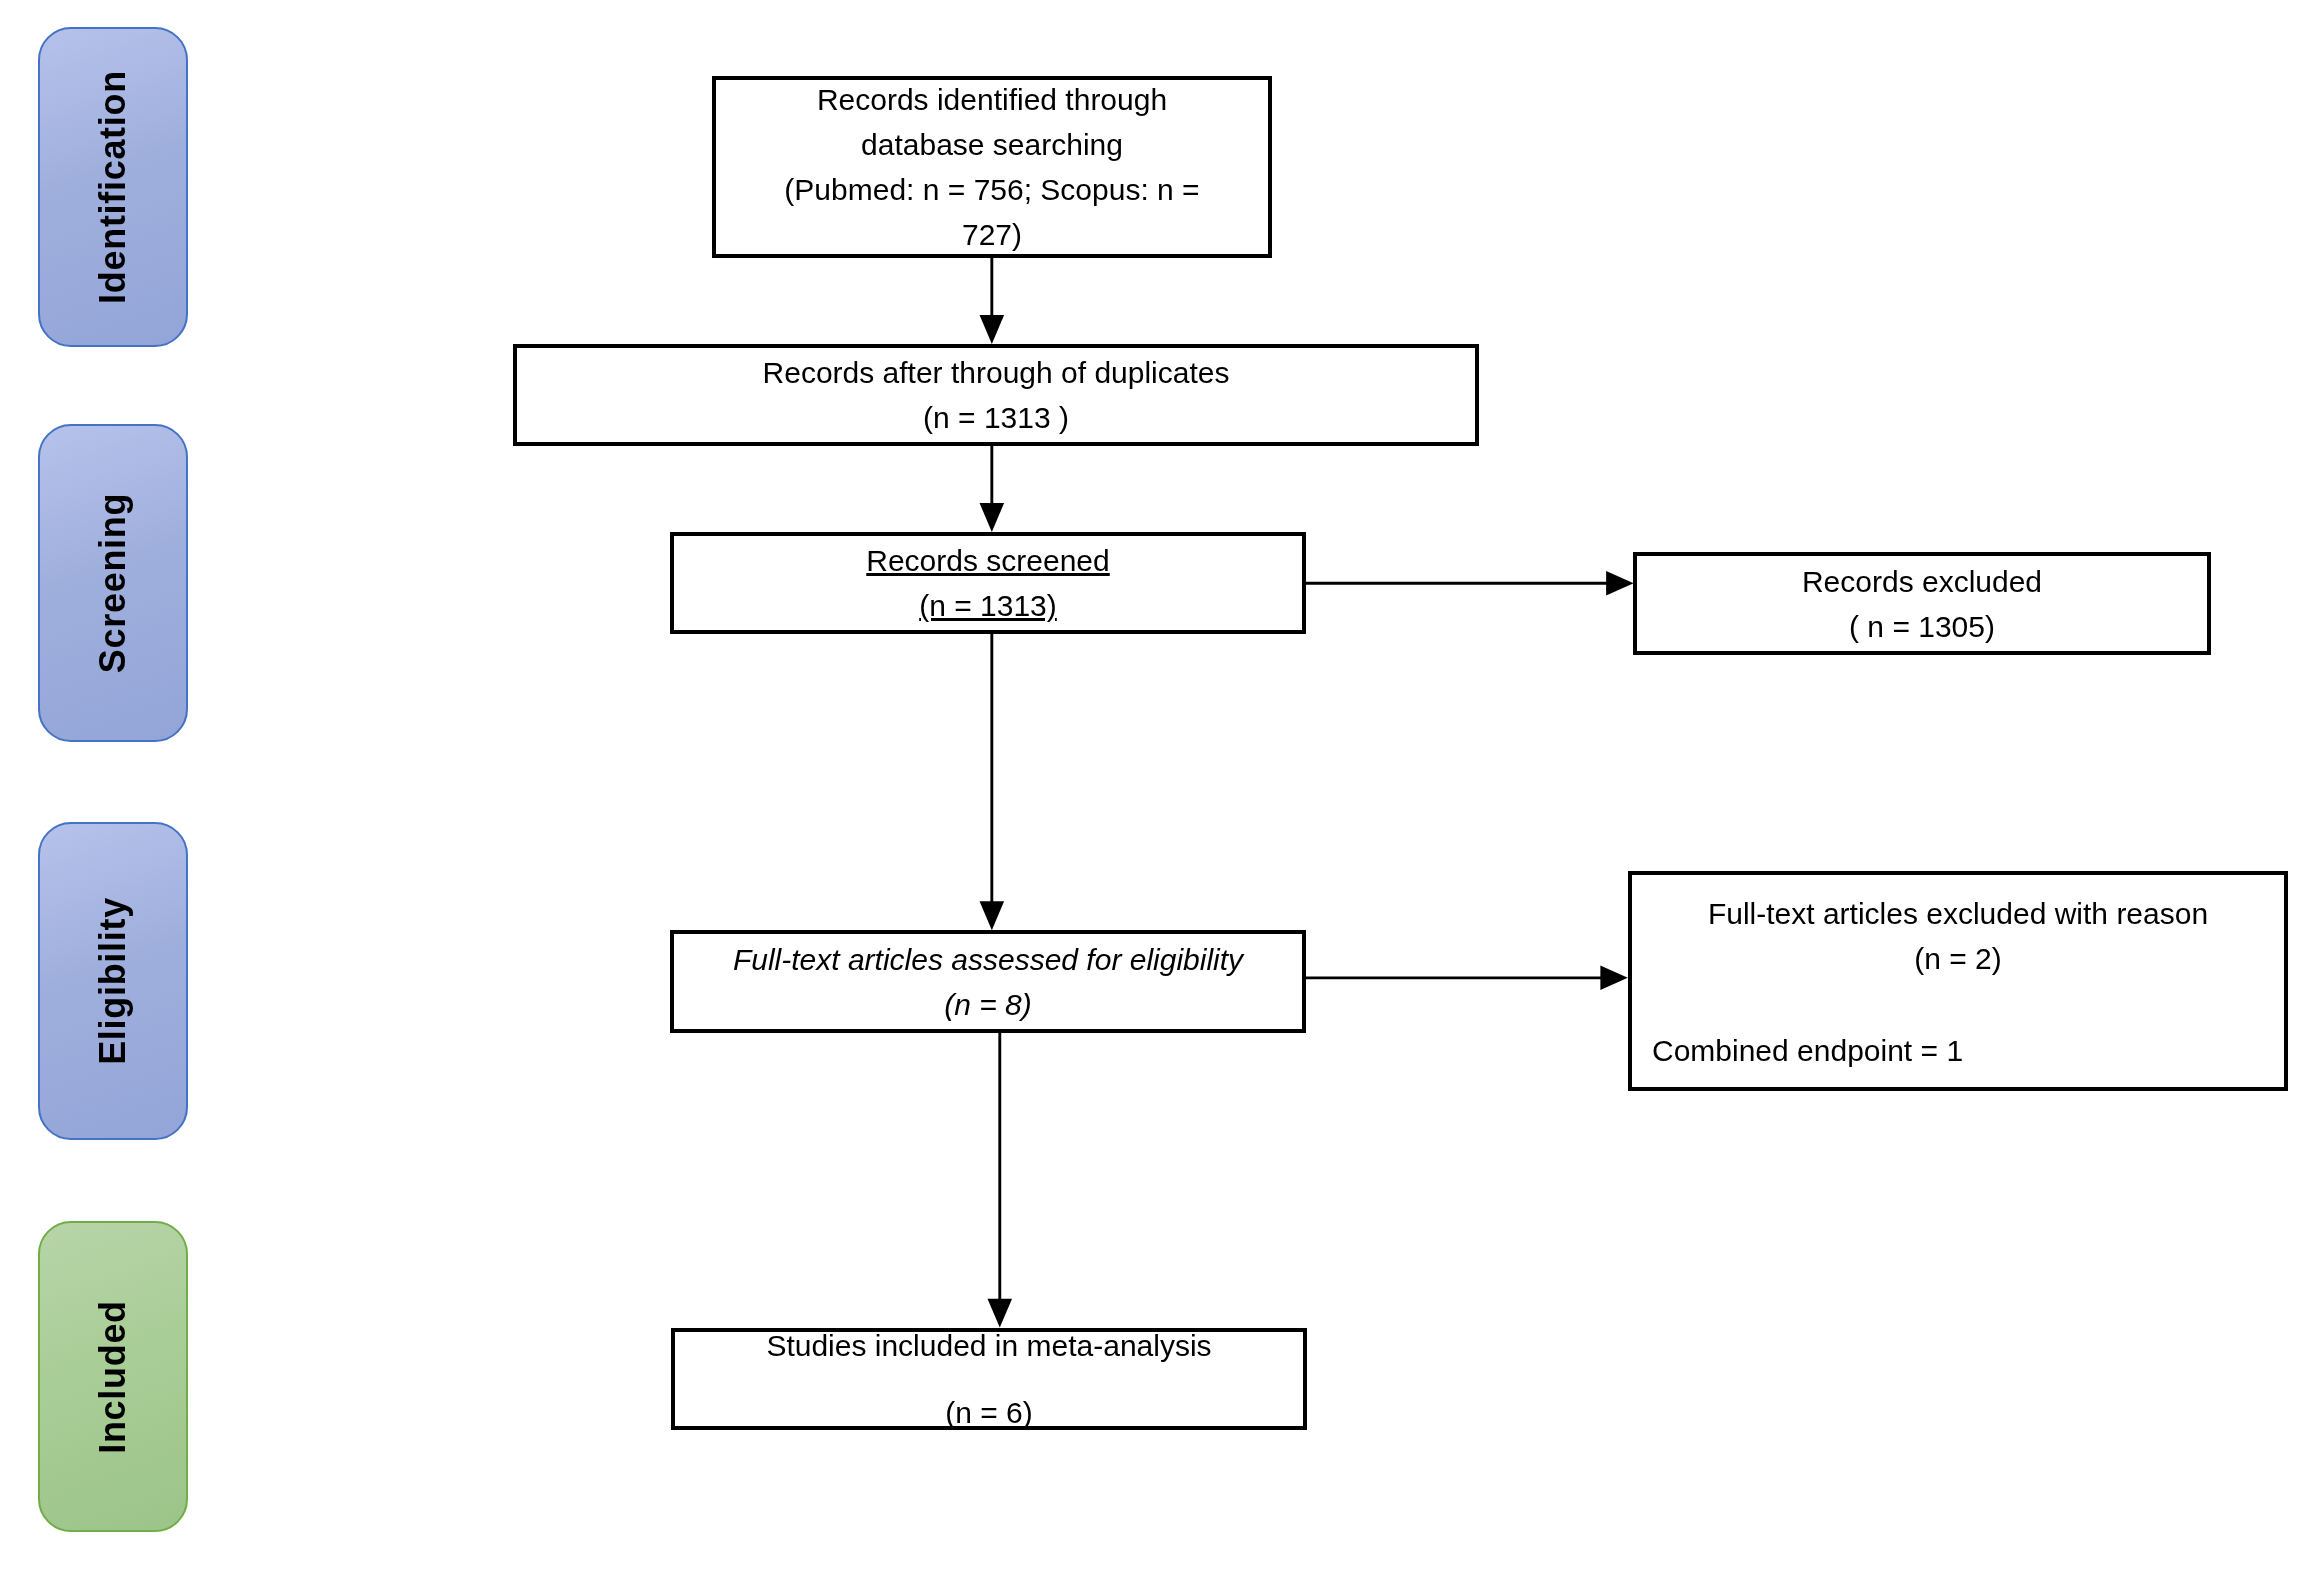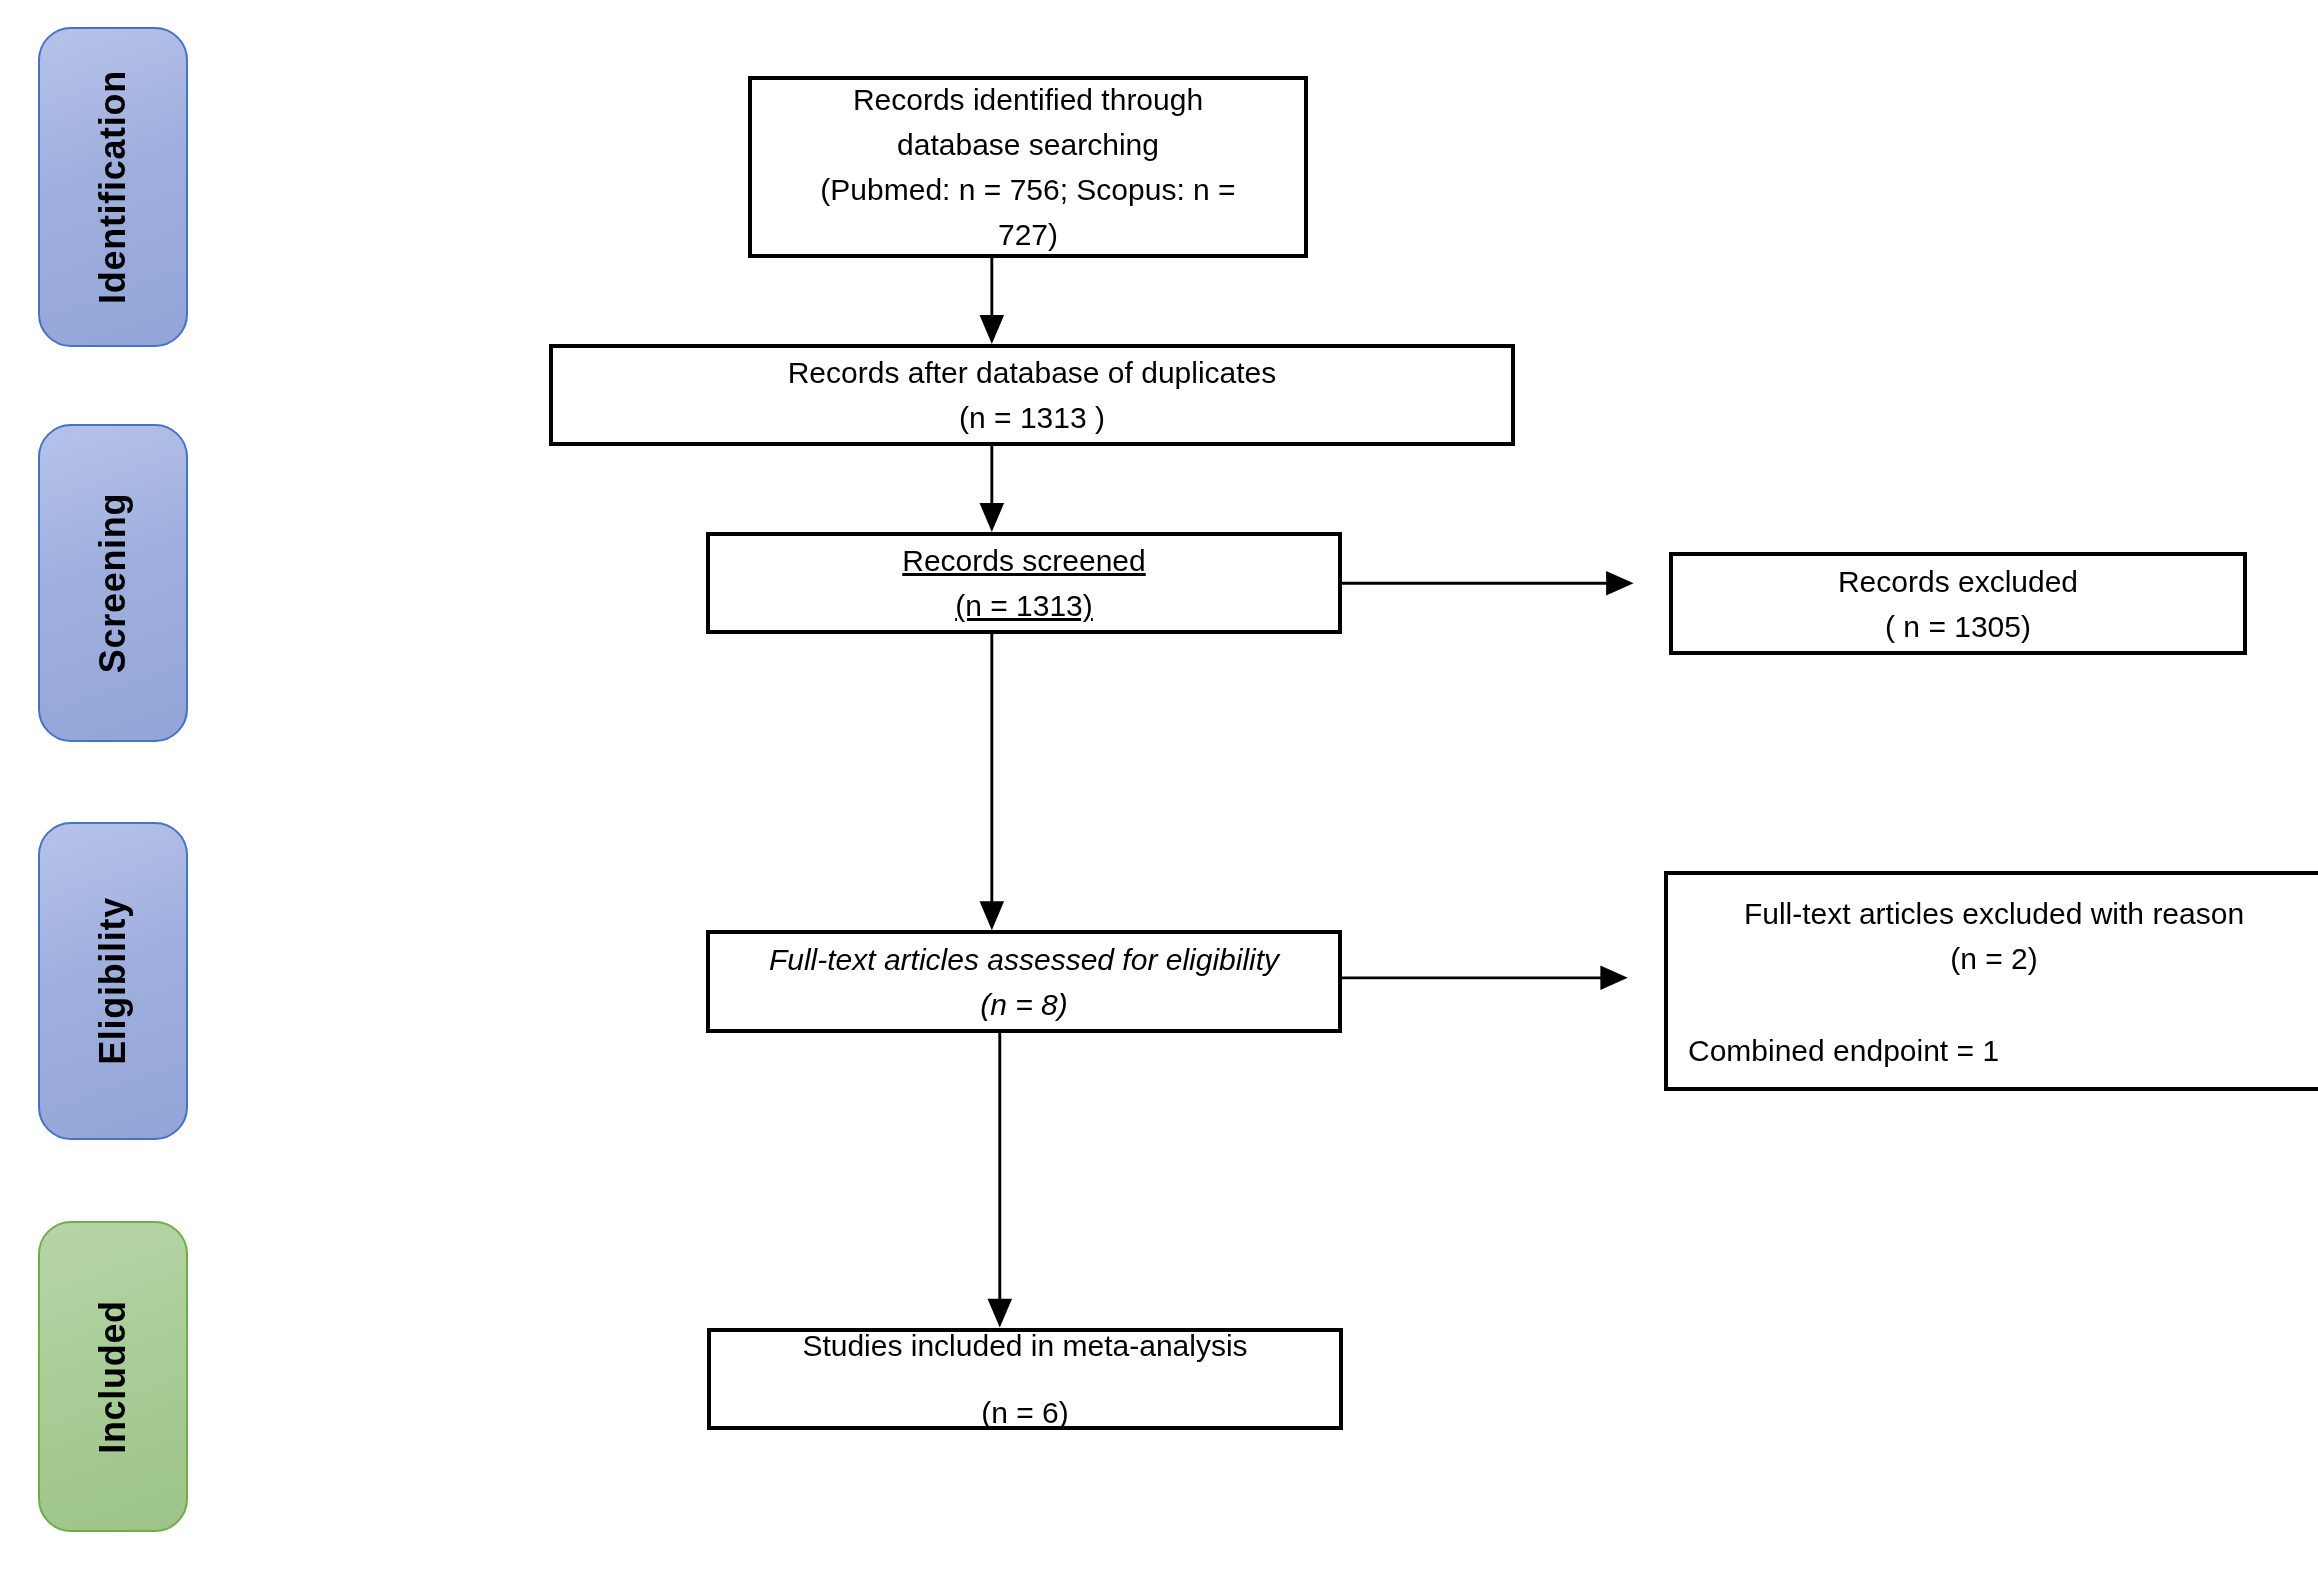--- a/index.html
+++ b/index.html
@@ -55,21 +55,20 @@
     box-sizing: border-box;
     display: flex;
     flex-direction: column;
     align-items: center;
     justify-content: center;
     text-align: center;
     font-size: 30px;
     line-height: 1.5;
     color: #000000;
     z-index: 2;
-    margin-left: 36px;
   }
   .node .txt { display: block; }
   .node-identified .txt { max-width: 463px; }
 
   .node-fulltext-excluded {
     justify-content: space-between;
     align-items: stretch;
     padding: 16px 20px 14.5px 20px;
   }
   .node-fulltext-excluded .head { text-align: center; }
@@ -123,21 +122,21 @@
   <div class="stage stage-green" style="top:1221px; height:311px;">
     <span>Included</span>
   </div>
 
   <div class="node node-identified" style="left:712px; top:76px; width:560px; height:182px;">
     <span class="txt">Records identified through database searching</span>
     <span class="txt">(Pubmed: n = 756; Scopus: n = 727)</span>
   </div>
 
   <div class="node" style="left:513px; top:344px; width:966px; height:102px;">
-    <span class="txt">Records after database of duplicates</span>
+    <span class="txt">Records after through of duplicates</span>
     <span class="txt">(n = 1313 )</span>
   </div>
 
   <div class="node" style="left:670px; top:532px; width:636px; height:102px;text-decoration:underline;">
     <span class="txt">Records screened</span>
     <span class="txt">(n = 1313)</span>
   </div>
 
   <div class="node" style="left:1633px; top:552px; width:578px; height:103px;">
     <span class="txt">Records excluded</span>

